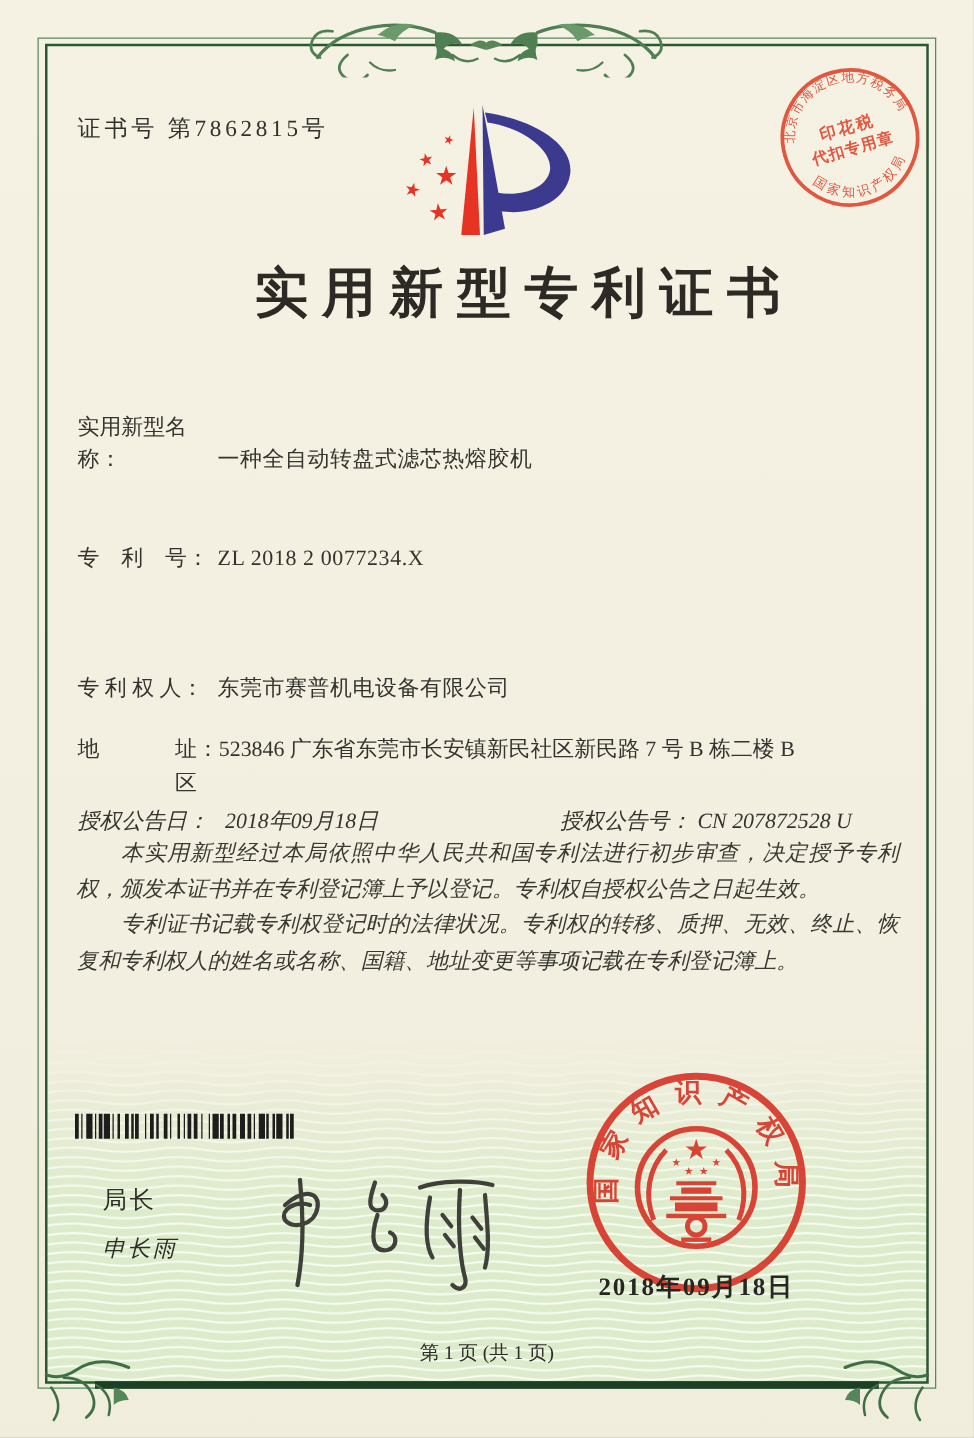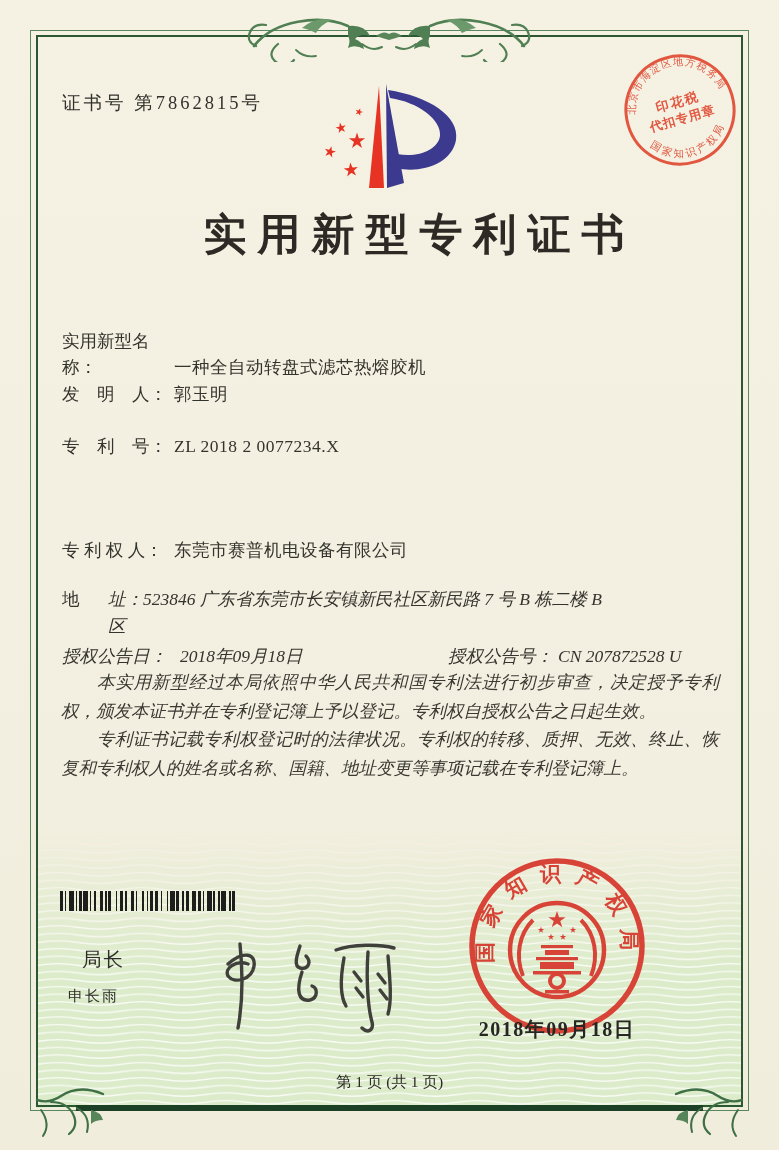--- a/index.html
+++ b/index.html
@@ -22,31 +22,31 @@
   .logo{position:absolute;left:312px;top:64px;}
   .tax-stamp{position:absolute;left:596px;top:26px;}
   .title{position:absolute;left:0;top:206px;width:100%;text-align:center;
          font-size:43px;font-weight:bold;letter-spacing:11px;color:#2d2a25;margin-left:30px;}
   
   .row{position:absolute;left:62px;width:660px;font-size:17.5px;line-height:26px;color:#34342e;}
   .row .lbl{display:inline-block;width:112px;flex:none;}
   .row .val{letter-spacing:.5px;}
   .addr-wrap{position:absolute;left:62px;top:586px;width:660px;font-size:17.5px;line-height:27px;color:#34342e;}
   .addr-di{position:absolute;left:0;top:0;}
-  .addr-content{margin-left:46px;width:565px;font-style:italic;}
+  .addr-content{margin-left:78px;width:565px;}
   .g-abs{position:absolute;top:0;white-space:nowrap;font-style:italic;}
   
   .paras{position:absolute;left:61px;top:668px;width:658px;font-size:17.5px;line-height:28.6px;
          text-align:justify;color:#3a3a33;font-style:italic;}
   .paras p{margin:0;text-indent:2.05em;}
   
   .barcode{position:absolute;left:60px;top:891px;width:222px;height:20px;}
   .barcode i{position:absolute;top:0;bottom:0;background:#1d1d1b;}
   .director-title{position:absolute;left:82px;top:946px;font-size:19.5px;letter-spacing:2px;color:#2e2e28;}
-  .director-name{position:absolute;left:68px;top:987px;font-size:15px;letter-spacing:2px;color:#2e2e28;}
+  .director-name{position:absolute;left:82px;top:987px;font-size:18px;letter-spacing:2px;color:#2e2e28;font-style:italic;}
   .signature{position:absolute;left:192px;top:920px;}
   .seal{position:absolute;left:450px;top:846px;}
   .footer{position:absolute;left:0;top:1072px;width:100%;text-align:center;font-size:15.5px;color:#2b2b26;}
   svg text{font-family:"Liberation Serif","DejaVu Serif",serif;}
 </style>
 </head>
 <body>
 
 <div class="page">
 
@@ -135,23 +135,20 @@
       </text>
       <text x="84" y="80" text-anchor="middle" font-size="13" font-weight="600" letter-spacing="2" fill="#e04a32">印花税</text>
       <text x="84" y="97" text-anchor="middle" font-size="12.5" font-weight="600" letter-spacing="1" fill="#e04a32">代扣专用章</text>
     </g>
   </svg>
 
   <div class="title">实用新型专利证书</div>
 
   <div class="row" style="top:328px">
     <span class="lbl">实用新型名称：</span><span class="val">一种全自动转盘式滤芯热熔胶机</span>
-  </div>
-  <div class="row" style="top:381px">
-    <span class="lbl">发　明　人：</span><span class="val">郭玉明</span>
   </div>
   <div class="row" style="top:433px">
     <span class="lbl">专　利　号：</span><span class="val">ZL 2018 2 0077234.X</span>
   </div>
   <div class="row" style="top:537px">
     <span class="lbl">专 利 权 人：</span><span class="val">东莞市赛普机电设备有限公司</span>
   </div>
 
   <div class="addr-wrap">
     <span class="addr-di">地</span>

